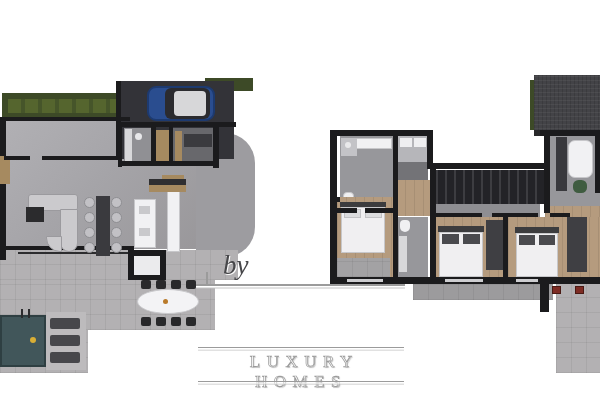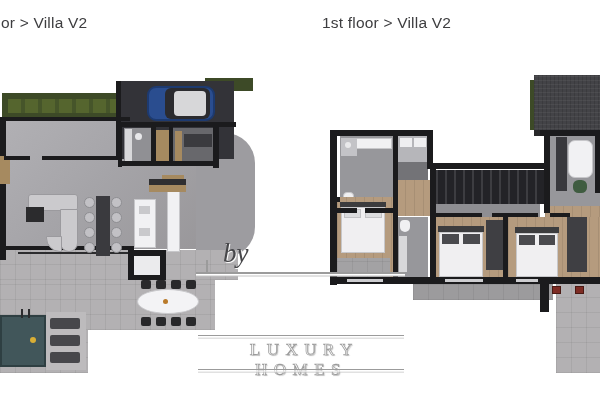--- a/index.html
+++ b/index.html
@@ -19,39 +19,37 @@
   .rooftex{background-color:var(--roof-dark);
         background-image:repeating-linear-gradient(0deg,rgba(255,255,255,.05) 0 1px,transparent 1px 4px),
                          repeating-linear-gradient(90deg,rgba(0,0,0,.12) 0 1px,transparent 1px 4px);}
   .white-fix{background:#f1f1f3;border:1px solid #c7c7ca;box-sizing:border-box;}
   .lightfurn{background:#cbcacd;border:1px solid #9b9a9e;box-sizing:border-box;}
   .chair{position:absolute;width:11px;height:11px;border-radius:50%;background:#c2c1c5;border:1px solid #8e8e92;box-sizing:border-box;}
   .bchair{position:absolute;width:10px;height:9px;border-radius:2px;background:#29292b;}
   .lounger{position:absolute;width:30px;height:11px;border-radius:2px;background:#47474b;}
   .win{position:absolute;height:3px;background:#cdcdd0;}
   
-  .wm{position:absolute;left:195px;top:236px;width:212px;height:142px;}
+  .wm{position:absolute;left:195px;top:248px;width:212px;height:142px;}
   .wm-by{position:absolute;left:28px;top:2px;font-family:"Liberation Serif",serif;font-style:italic;
          font-size:27px;color:#47474a;text-shadow:1px 1px 0 rgba(255,255,255,.95);}
   .wm-line{position:absolute;background:var(--logo-gray);box-shadow:0 1.5px 0 #ffffff,0 2.5px 0 #c4c4c4;}
   .wm-brand{position:absolute;left:0;top:34px;width:212px;text-align:center;
          font-family:"Liberation Serif",serif;font-size:45px;font-weight:400;letter-spacing:1px;
          color:#fefefe;-webkit-text-stroke:1px #b3b3b3;
          text-shadow:2px 2px 2px rgba(90,90,90,.45);}
   .wm-tag{position:absolute;left:0;top:104px;width:212px;text-align:center;
          font-family:"Liberation Serif",serif;font-size:17px;letter-spacing:6.5px;text-indent:6.5px;
          color:#fdfdfd;-webkit-text-stroke:.7px #9a9a9a;text-shadow:1px 1px 1px rgba(120,120,120,.45);}
 </style>
 </head>
 <body>
 
 <div id="stage">
 
-  <div class="title" style="left:1px;top:14px;">or &gt; Villa V2</div>
-  <div class="title" style="left:322px;top:14px;">1st floor &gt; Villa V2</div>
 
   <div class="a" style="left:0;top:0;width:600px;height:400px;">
 
     <div class="a concrete" style="left:6px;top:119px;width:212px;height:130px;"></div>
     <div class="a" style="left:196px;top:133px;width:59px;height:124px;background:#9d9ca0;border-radius:0 30px 30px 0;"></div>
     <div class="a pav" style="left:0;top:250px;width:238px;height:30px;"></div>
     <div class="a pav" style="left:0;top:280px;width:215px;height:50px;"></div>
     <div class="a pav" style="left:0;top:330px;width:88px;height:43px;"></div>
 
     <div class="a" style="left:2px;top:93px;width:126px;height:26px;background:var(--hedge-dark);"></div>

